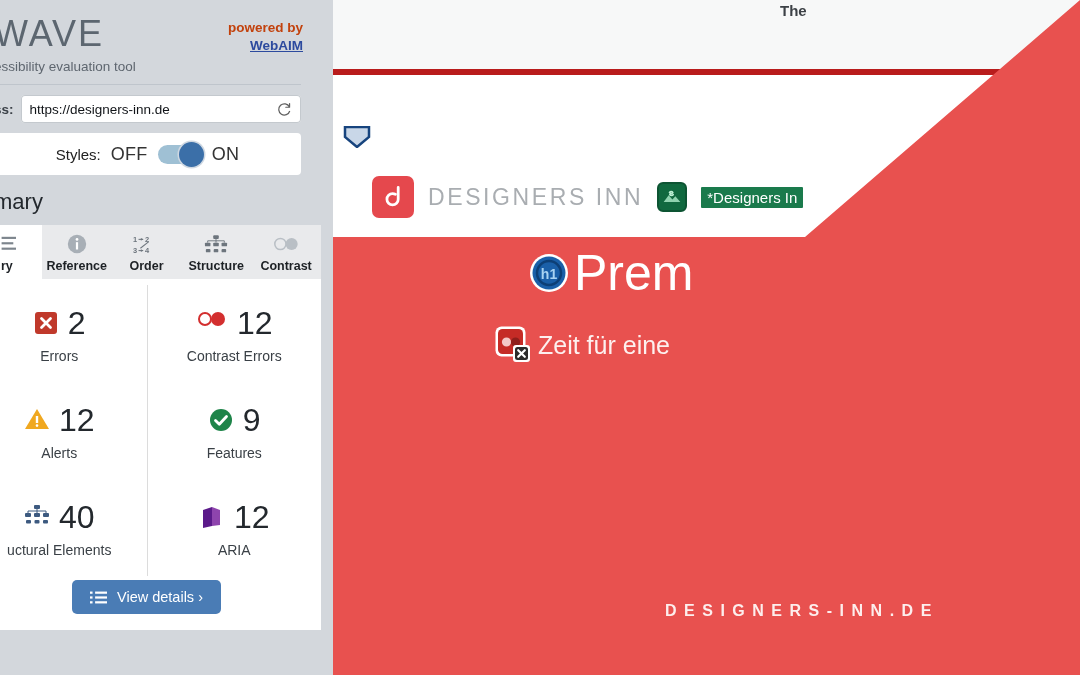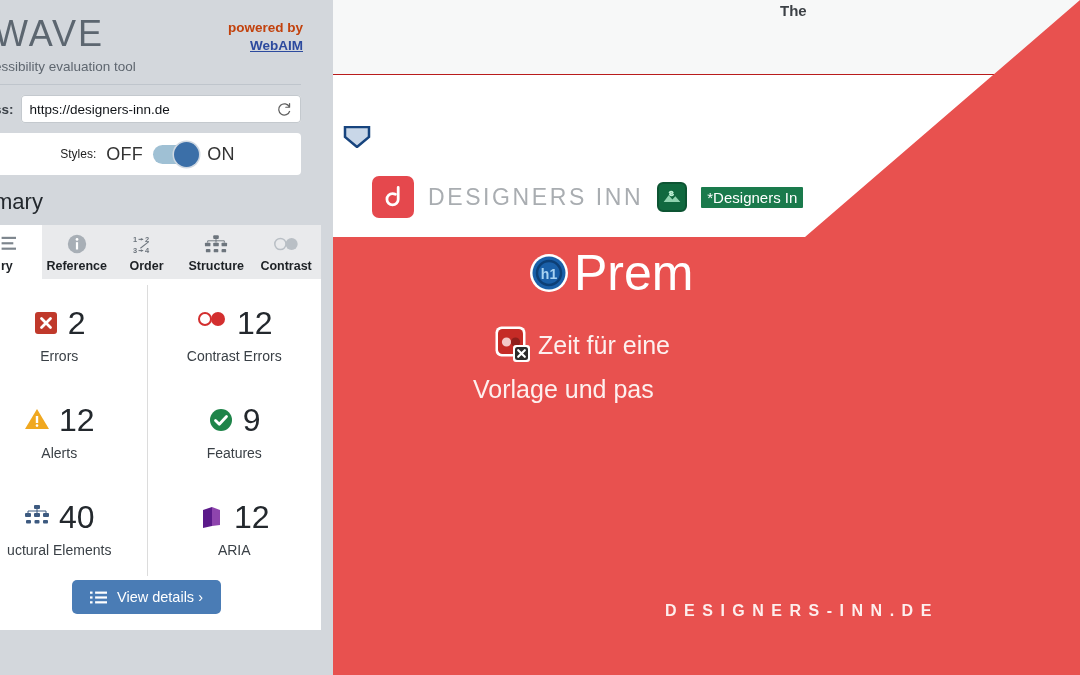--- a/index.html
+++ b/index.html
@@ -50,21 +50,21 @@
   }
   .addr-value { flex: 1; font-size: 13.5px; color: #111418; white-space: nowrap; overflow: hidden; }
   .reload-icon { width: 15px; height: 15px; flex: 0 0 auto; opacity: .78; }
 
   .styles-bar {
     background: #fff; margin: 0 20px 0 0;
     border-radius: 4px 4px 4px 4px;
     height: 42px; display: flex; align-items: center; justify-content: center;
     gap: 10px; margin-left: 22px;
   }
-  .styles-label { font-size: 12px; color: #222; font-weight: 400; }
+  .styles-label { font-size: 15px; color: #222; font-weight: 400; }
   .styles-off, .styles-on { font-size: 18px; color: #333; letter-spacing: .3px; }
   .toggle {
     width: 44px; height: 19px; border-radius: 10px; background: #9fc0d4;
     position: relative; cursor: pointer;
   }
   .toggle .knob {
     position: absolute; right: -2px; top: -3px;
     width: 25px; height: 25px; border-radius: 50%;
     background: #3b6fa8; box-shadow: 0 0 0 1.5px #cfd8e2;
   }
@@ -120,21 +120,21 @@
     background: #b9bfc6;
   }
 
   
   #page {
     position: absolute; left: 333px; top: 0; right: 0; height: 675px;
     background: #ffffff; overflow: hidden;
   }
   .page-topbar {
     position: absolute; left: 0; top: 0; width: 100%; height: 75px;
-    background: #f7f8f8; border-bottom: 1px solid #b91c1c;
+    background: #f7f8f8; border-bottom: 6px solid #b91c1c;
   }
   .topbar-text {
     position: absolute; left: 447px; top: 2px;
     font-size: 15px; color: #3c4146; font-weight: 600;
   }
   .skip-icon {
     position: absolute; left: 10px; top: 126px;
     width: 28px; height: 22px;
   }
   .brand-row {
@@ -250,21 +250,20 @@
           <circle cx="12.5" cy="17" r="4.6" fill="#f3c9c8"></circle>
           <circle cx="21.5" cy="17" r="4.6" fill="#8f1f1c"></circle>
           <rect x="19" y="20" width="17" height="17" rx="3" fill="#ffffff"></rect>
           <rect x="21" y="22" width="13" height="13" rx="2.5" fill="#2b2b2b"></rect>
           <path d="M24.2 25.2 L30.8 31.8 M30.8 25.2 L24.2 31.8" stroke="#ffffff" stroke-width="2.2" stroke-linecap="round"></path>
         </svg>
       </span>
       <span class="hero-sub-text">Zeit für eine</span>
     </div>
 
-    <div class="hero-sub2">Vorlage und pas</div>
 
     <div class="hero-footer">DESIGNERS-INN.DE</div>
   </div>
 
   <div id="panel-gutter"></div>
   <div id="panel-edge"></div>
 
   <div id="wave-panel">
 
     <div class="wave-head">

